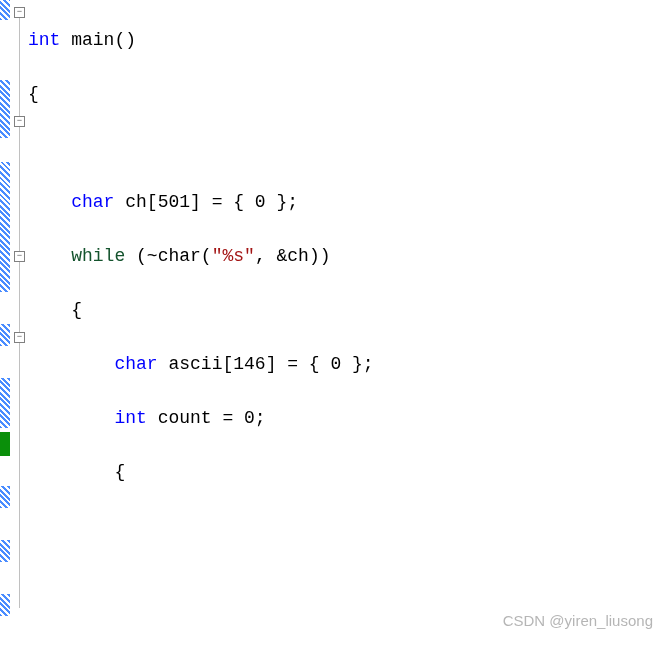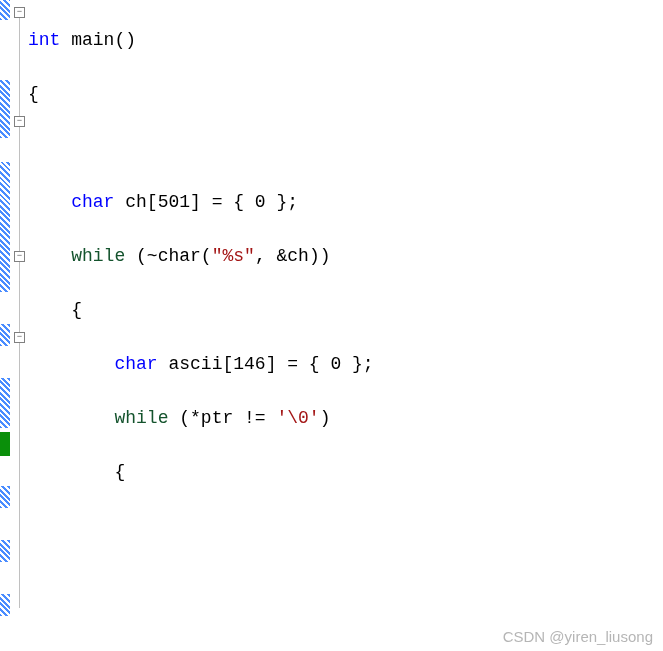--- a/index.html
+++ b/index.html
@@ -73,21 +73,21 @@
     color: #000;
   }
   .line {
     height: 27px;
   }
   .type { color: #0000ff; }
   .str { color: #a31515; }
   .purple { color: #14532d; }
   .watermark {
     position: absolute;
-    bottom: 6px;
+    bottom: 22px;
     right: 10px;
     color: rgba(120,120,120,0.55);
     font-family: Arial, sans-serif;
     font-size: 15px;
     pointer-events: none;
   }
 </style>
 </head>
 <body>
 
@@ -114,21 +114,21 @@
   </div>
 
   <div class="code">
 <div class="line"><span class="type">int</span> <span>main</span><span>()</span></div>
 <div class="line"><span>{</span></div>
 <div class="line"></div>
 <div class="line">    <span class="type">char</span><span> ch[501] = { 0 };</span></div>
 <div class="line">    <span class="purple">while</span><span> (~</span><span>char</span><span>(</span><span class="str">"%s"</span><span>, &amp;ch))</span></div>
 <div class="line">    <span>{</span></div>
 <div class="line">        <span class="type">char</span><span> ascii[146] = { 0 };</span></div>
-<div class="line">        <span class="purple">while</span><span> (*ptr != </span><span class="str">'\0'</span><span>)</span></div>
+<div class="line">        <span class="type">int</span><span> count = 0;</span></div>
 <div class="line">        <span>{</span></div>
 
 
 
 
 
 
 
 
 

